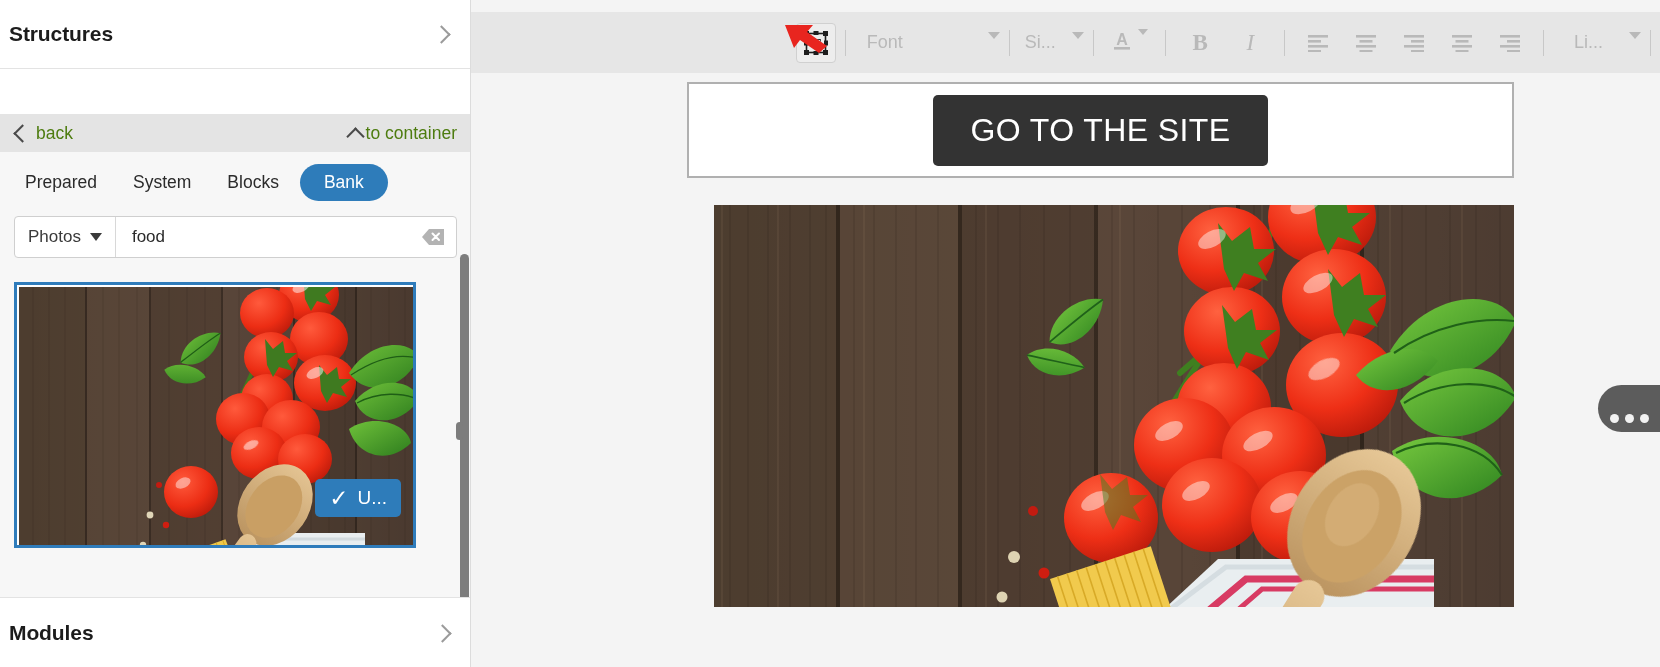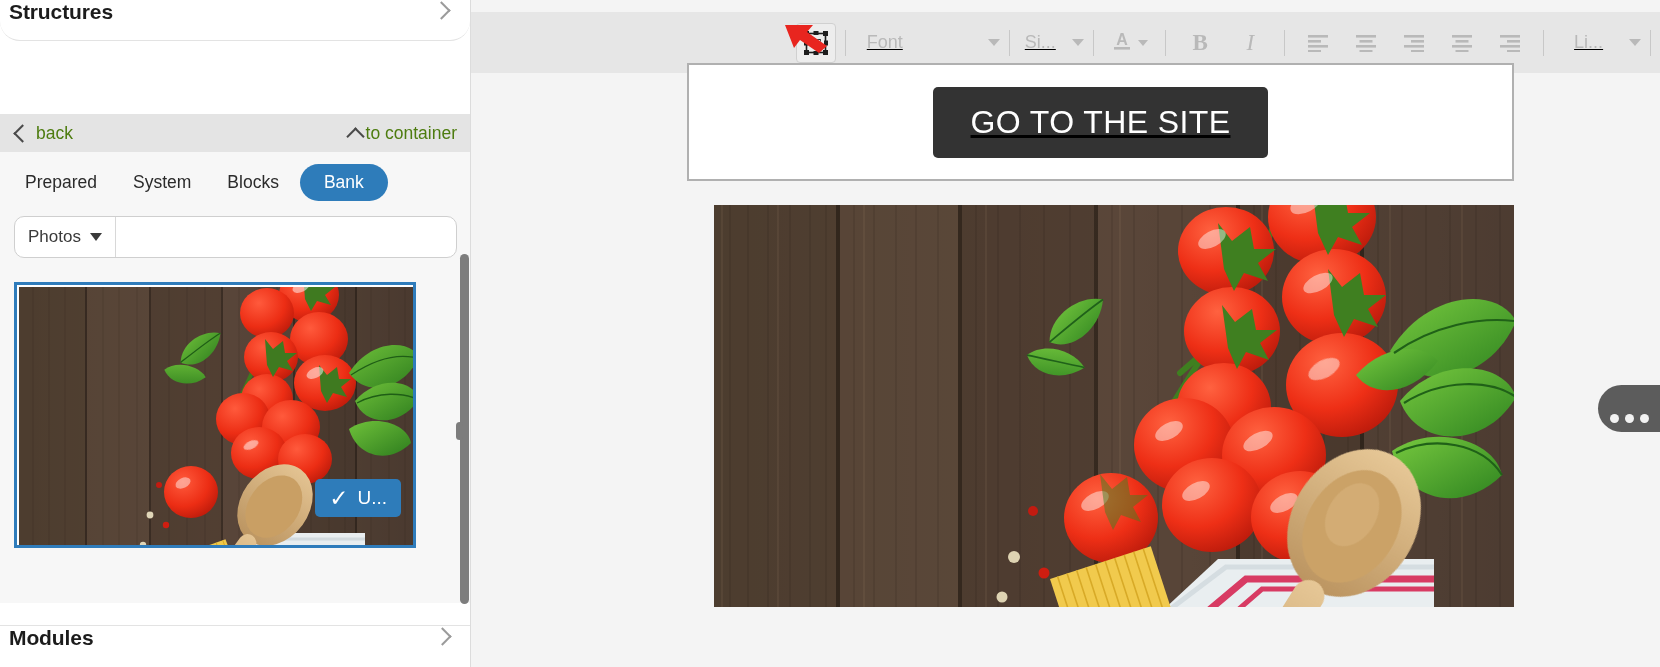--- a/index.html
+++ b/index.html
@@ -27,29 +27,28 @@
     left: 0; top: 0;
     width: 471px;
     height: 667px;
     background: #ffffff;
     border-right: 1px solid #dcdcdc;
     box-sizing: border-box;
     overflow: hidden;
   }
   .accordion-row {
     position: relative;
-    height: 41px;
-    display: flex;
-    align-items: flex-start;
+    height: 69px;
+    display: flex;
+    align-items: center;
     padding: 0 18px 0 9px;
     border-bottom: 1px solid #e3e3e3;
     background: #ffffff;
     box-sizing: border-box;
     cursor: pointer;
-    border-radius: 20px;
   }
   .accordion-row .acc-title {
     font-size: 21px;
     font-weight: bold;
     color: #1c1c1c;
     letter-spacing: -0.1px;
     flex: 1;
   }
   .chev {
     width: 20px;
@@ -123,21 +122,21 @@
     color: #ffffff;
     padding: 8px 24px;
   }
 
   .searchbar {
     margin: 5px 14px 0 14px;
     height: 42px;
     display: flex;
     align-items: stretch;
     border: 1px solid #cfcfcf;
-    border-radius: 10px;
+    border-radius: 4px;
     background: #ffffff;
     box-sizing: border-box;
     overflow: hidden;
   }
   .search-select {
     display: flex;
     align-items: center;
     gap: 9px;
     padding: 0 13px;
     border-right: 1px solid #d8d8d8;
@@ -300,23 +299,21 @@
     min-width: 38px;
     color: #1d1d1d;
   }
   .tb-label {
     font-size: 18px;
     color: #b9b9b9;
     white-space: nowrap;
   }
   .tb-dd {
     display: flex;
-    align-items: center;
-    cursor: pointer;
-    text-decoration: underline;
+    cursor: pointer;
   }
   .dd-caret {
     width: 0; height: 0;
     border-left: 6px solid transparent;
     border-right: 6px solid transparent;
     border-top: 7px solid #b9b9b9;
     margin-left: 10px;
   }
   .dd-caret.sm {
     border-left-width: 5px;
@@ -330,30 +327,29 @@
     left: 312px;
     top: 9px;
     width: 52px;
     height: 34px;
     pointer-events: none;
   }
 
   .page-panel {
     position: absolute;
     left: 216px;
-    top: 63px;
+    top: 82px;
     width: 827px;
-    height: 118px;
+    height: 96px;
     background: #ffffff;
     border: 2px solid #b0b0b0;
     box-sizing: border-box;
     display: flex;
     align-items: center;
     justify-content: center;
-    text-decoration: underline;
   }
   .cta-btn {
     background: #333333;
     color: #ffffff;
     font-size: 32px;
     letter-spacing: 0.4px;
     padding: 17px 38px;
     border-radius: 5px;
     cursor: pointer;
     white-space: nowrap;
@@ -423,20 +419,29 @@
         <div class="tab">Prepared</div>
         <div class="tab">System</div>
         <div class="tab">Blocks</div>
         <div class="tab active">Bank</div>
       </div>
 
       <div class="searchbar">
         <div class="search-select">
           <span>Photos</span>
           <span class="caret-down"></span>
+        </div>
+        <div class="search-input-wrap">
+          <input class="search-input" type="text" value="food" style="">
+          <span class="clear-btn">
+            <svg width="26" height="20" viewBox="0 0 26 20" aria-hidden="true">
+              <path d="M9 2 L24 2 L24 18 L9 18 L2 10 Z" fill="#b3b3b3"></path>
+              <path d="M12.5 6.5 L19 13 M19 6.5 L12.5 13" stroke="#ffffff" stroke-width="2" stroke-linecap="round"></path>
+            </svg>
+          </span>
         </div>
       </div>
 
       <div class="thumb-list">
         <div class="thumb-card">
           <div class="thumb-img">
             <svg width="394" height="300" viewBox="0 0 394 300" preserveAspectRatio="xMidYMid slice" aria-hidden="true">
               <defs>
                 <linearGradient id="tw1" x1="0" y1="0" x2="1" y2="0">
                   <stop offset="0" stop-color="#4a3a30"></stop>

